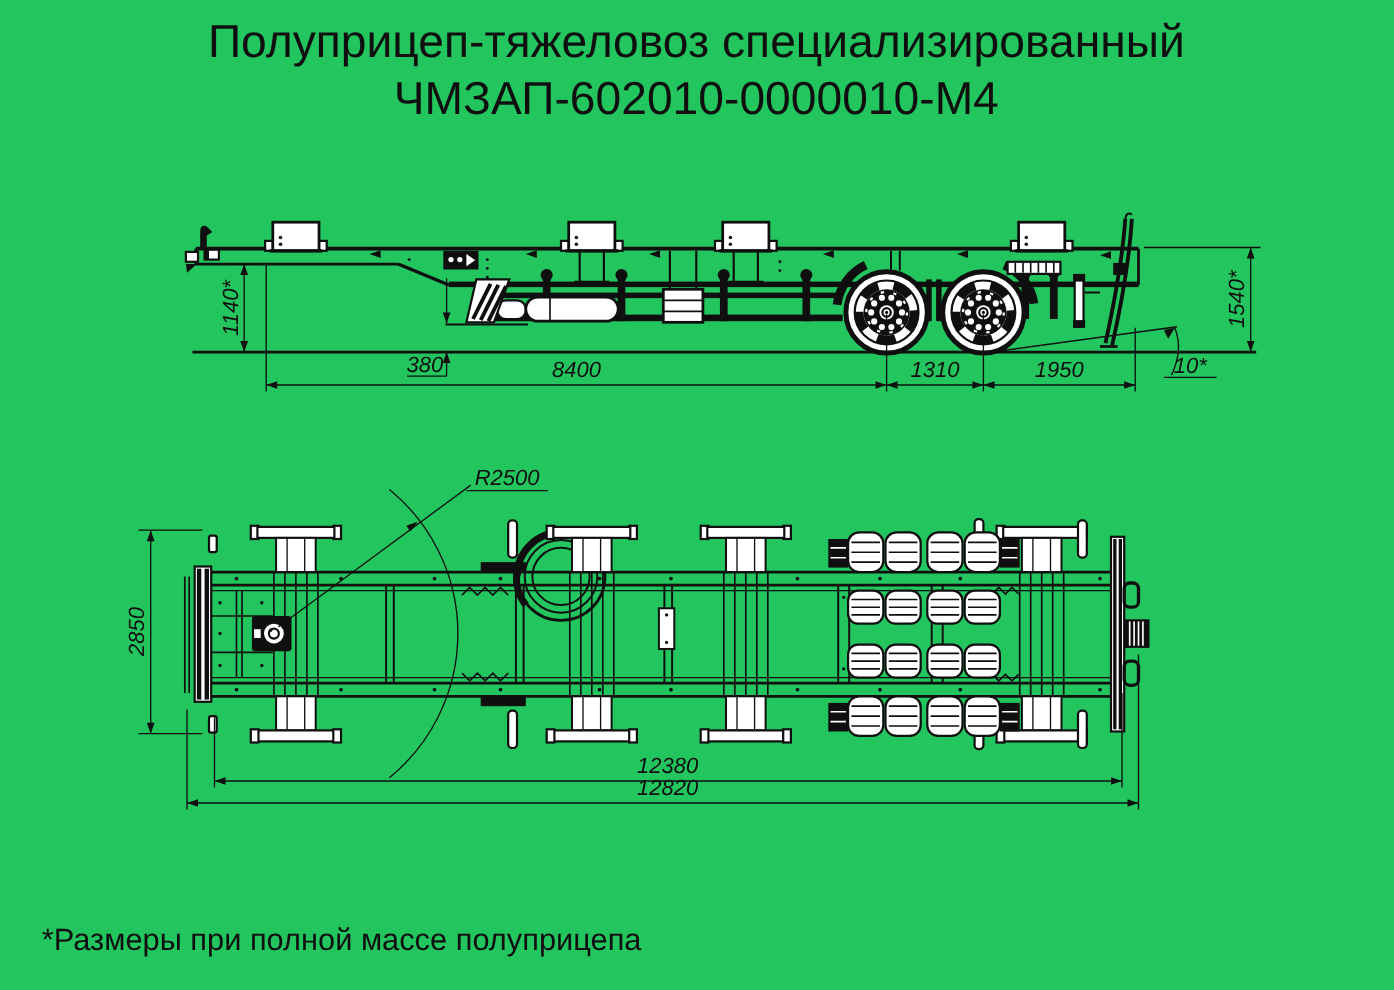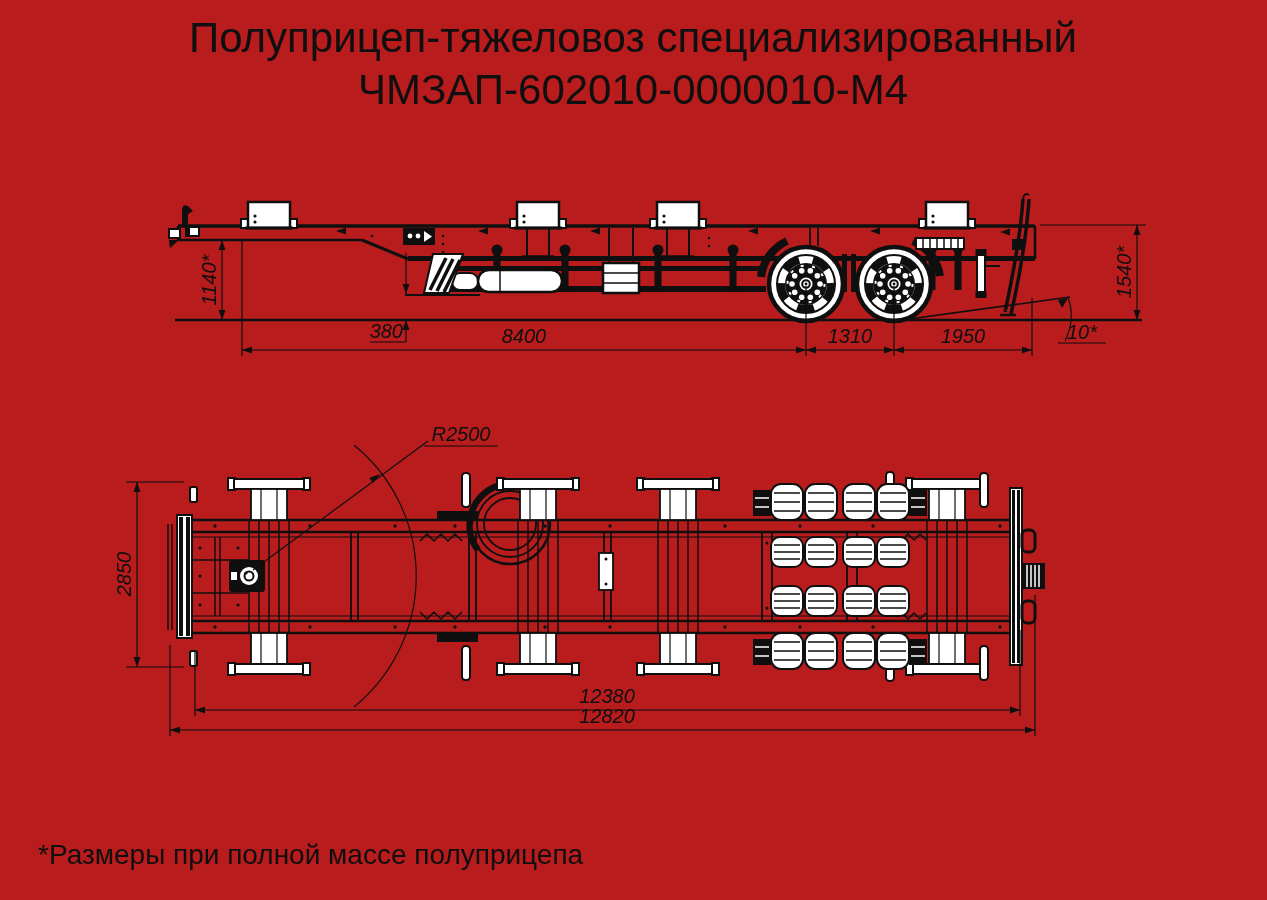--- a/index.html
+++ b/index.html
@@ -1,16 +1,16 @@
 <!DOCTYPE html>
 <html><head>
 <meta charset="utf-8">
 <style>
   html,body{margin:0;padding:0;background:#e8e8e8}
-  .page{width:1267px;height:900px;background:#b91c1c;position:relative;margin:0 auto;
+  .page{width:1267px;height:900px;background:#22c55e;position:relative;margin:0 auto;
         font-family:"Liberation Sans",sans-serif;overflow:hidden}
   svg{position:absolute;left:0;top:0}
   .ln{fill:none;stroke:#0f0f0f;stroke-linecap:butt}
   .w1{stroke-width:1.2}.w15{stroke-width:1.5}.w18{stroke-width:1.8}.w2{stroke-width:2}
   .w25{stroke-width:2.5}.w3{stroke-width:3}.w35{stroke-width:3.5}
   .w6{stroke-width:6.5}.w8{stroke-width:8}
   .fb{fill:#0f0f0f;stroke:none}
   .fw{fill:#fff}
   text{fill:#0f0f0f}
   .ttl{font-size:42px;text-anchor:middle}

